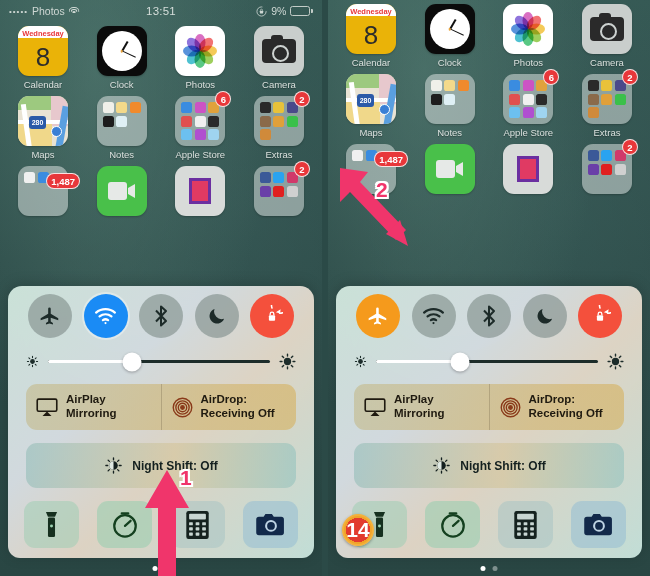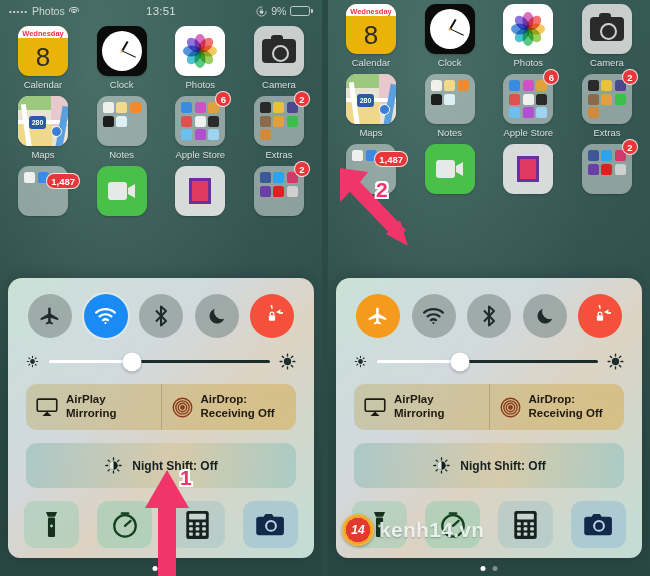--- a/index.html
+++ b/index.html
@@ -106,21 +106,21 @@
   .folder { background: rgba(225,230,228,.52); display:flex; align-items:center; justify-content:center; backdrop-filter: blur(2px); }
   .fgrid { width:40px; display:grid; grid-template-columns: repeat(3, 11px); gap:2.5px; justify-content:center;}
   .fgrid i { width:11px; height:11px; border-radius:2.6px; display:block; }
   
   .ic-plain { display:flex; align-items:center; justify-content:center;}
 
   
   .cc {
     position:absolute; left:8px; right:8px; bottom:18px; z-index:5;
     border-radius: 14px 14px 12px 12px;
-    padding: 12px 12px 10px;
+    padding: 4px 12px 10px;
     background:
       linear-gradient(135deg, rgba(214,236,226,.93) 0%, rgba(222,228,233,.93) 35%,
                       rgba(236,223,206,.92) 58%, rgba(205,233,226,.93) 100%);
     box-shadow: 0 -2px 14px rgba(0,0,0,.18);
     backdrop-filter: blur(14px);
   }
   .cc-toggles { display:flex; justify-content:space-between; padding: 4px 8px 0; }
   .tgl {
     width: 44px; height: 44px; border-radius: 50%;
     display:flex; align-items:center; justify-content:center;
@@ -180,24 +180,23 @@
     -webkit-text-stroke: 0px;
   }
   .annonum span { color:#f0356b; }
 
   
   .wm { position:absolute; z-index:22; display:flex; align-items:center; gap:5px; }
   .wm-logo {
     width:32px;height:32px;border-radius:50%;
     background: radial-gradient(circle at 50% 50%, #e23b2e 0 62%, #f0a32a 62% 100%);
     border:2px solid #f3b13a;
-    color:#fff;font-weight:700;font-size:12px;
+    color:#fff;font-weight:700;font-size:21px;
     display:flex;align-items:center;justify-content:center;
     box-shadow:0 1px 3px rgba(0,0,0,.35);
-    font-style:italic;
   }
   .wm-text { color:#eef3f1; font-size:21px; font-weight:600; letter-spacing:.3px; opacity:.92;
              text-shadow:0 1px 2px rgba(0,0,0,.3); }
 </style>
 </head>
 <body>
 
 <div class="stage">
 
   <div class="phone">
@@ -848,17 +847,16 @@
     <svg class="anno" style="left:10px; top:168px; width:78px; height:82px;" viewBox="0 0 78 82">
       <path d="M2 0 L30 4 L22 14 L68 62 L58 72 L12 24 L2 34 Z" fill="#f0356b"></path>
       <path d="M70 78 L48 66 L62 52 Z" fill="#f0356b"></path>
     </svg>
     <div class="annonum" style="left:48px; top:178px;">
       <span>2</span>
     </div>
 
     <div class="wm" style="left:14px; bottom:30px;">
       <div class="wm-logo">14</div>
-      <div class="wm-text">kenh14.vn</div>
     </div>
   </div>
 
 </div>
 
 </body></html>

